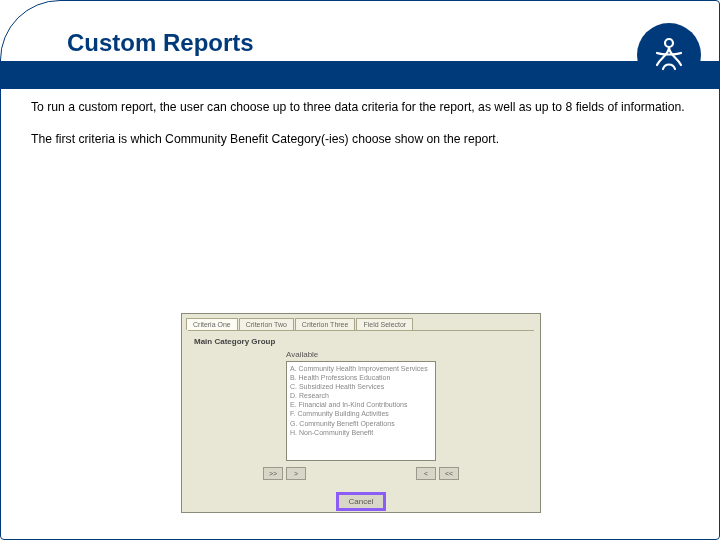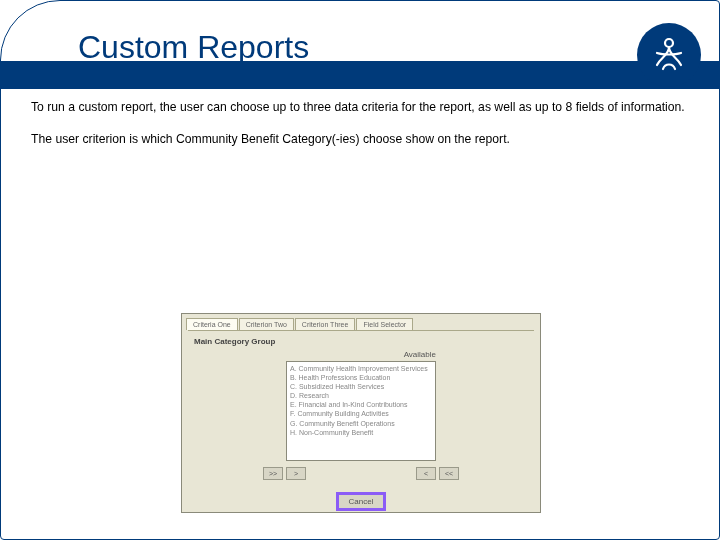--- a/index.html
+++ b/index.html
@@ -16,24 +16,24 @@
   .slide {
     width: 720px;
     height: 540px;
     position: relative;
     border: 1px solid #003a7a;
     border-radius: 60px 4px 4px 4px;
   }
   .title {
     position: absolute;
     top: 28px;
-    left: 77px;
-    font-size: 32px;
+    left: 66px;
+    font-size: 24px;
     color: #003a7a;
-    font-weight: normal;
+    font-weight: bold;
   }
   .blue-band {
     position: absolute;
     top: 60px;
     left: 0;
     right: 0;
     height: 28px;
     background: #003a7a;
   }
   .logo-circle {
@@ -98,21 +98,21 @@
     margin: 2px 0 4px 2px;
     font-weight: bold;
   }
   .cols {
     display: flex;
     gap: 14px;
     justify-content: center;
   }
   .col { width: 150px; }
   .col-label {
-    text-align: right;
+    text-align: left;
     font-size: 8px;
     color: #555;
     margin-bottom: 2px;
   }
   .listbox {
     width: 150px;
     height: 100px;
     background: #fff;
     border: 1px solid #8a8a7a;
     font-size: 7px;
@@ -162,21 +162,21 @@
         <path d="M8 18 C 14 20, 26 20, 32 18"></path>
         <path d="M14 34 C 16 28, 24 28, 26 34"></path>
       </g>
     </svg>
   </div>
   <div class="title">Custom Reports</div>
 
   <div class="content">
     <p>To run a custom report, the user can choose up to three data criteria for the report, as well as up to 8 fields of information.</p>
     <p>
-      <span>The user criterion is which </span><b>Community Benefit Category(-ies)</b><span> choose show on the report.</span>
+      <span>The first criteria is which </span><b>Community Benefit Category(-ies)</b><span> choose show on the report.</span>
     </p>
   </div>
 
   <div class="screenshot">
     <div class="tabs">
       <div class="tab active">Criteria One</div>
       <div class="tab">Criterion Two</div>
       <div class="tab">Criterion Three</div>
       <div class="tab">Field Selector</div>
     </div>

